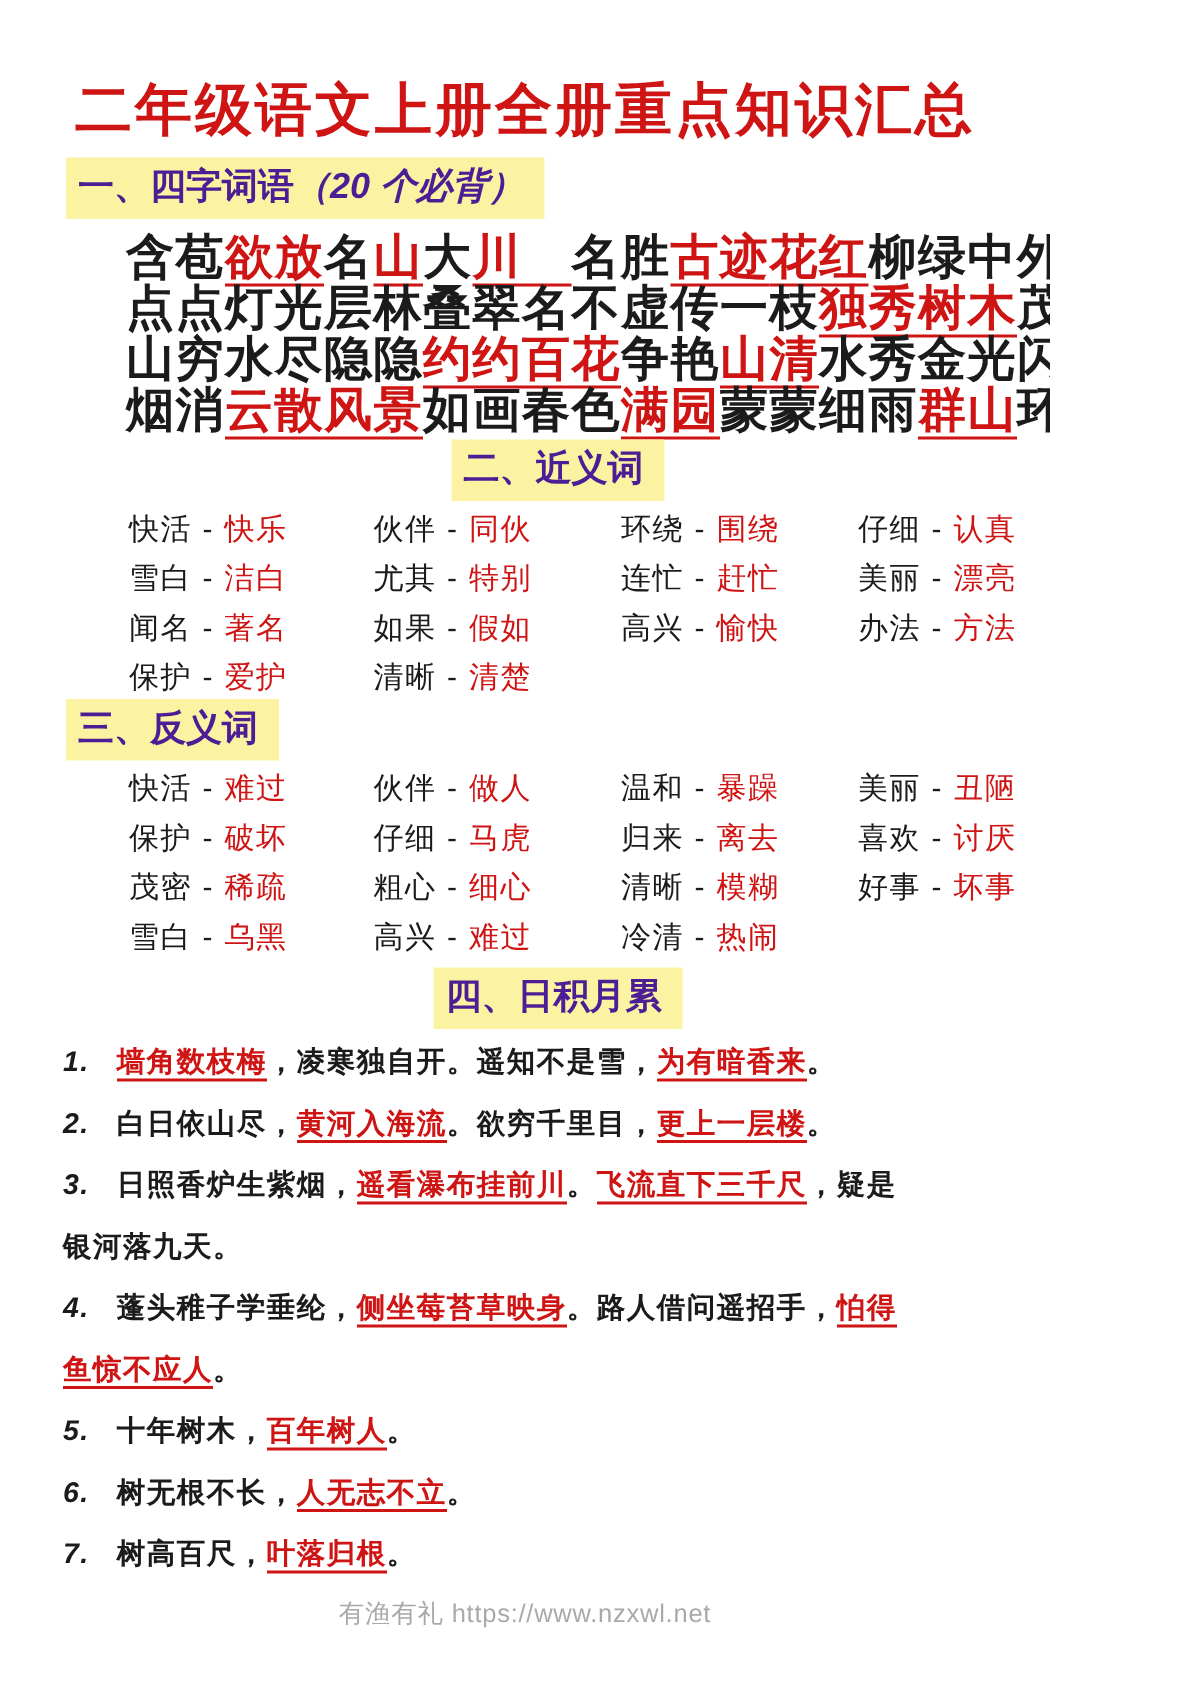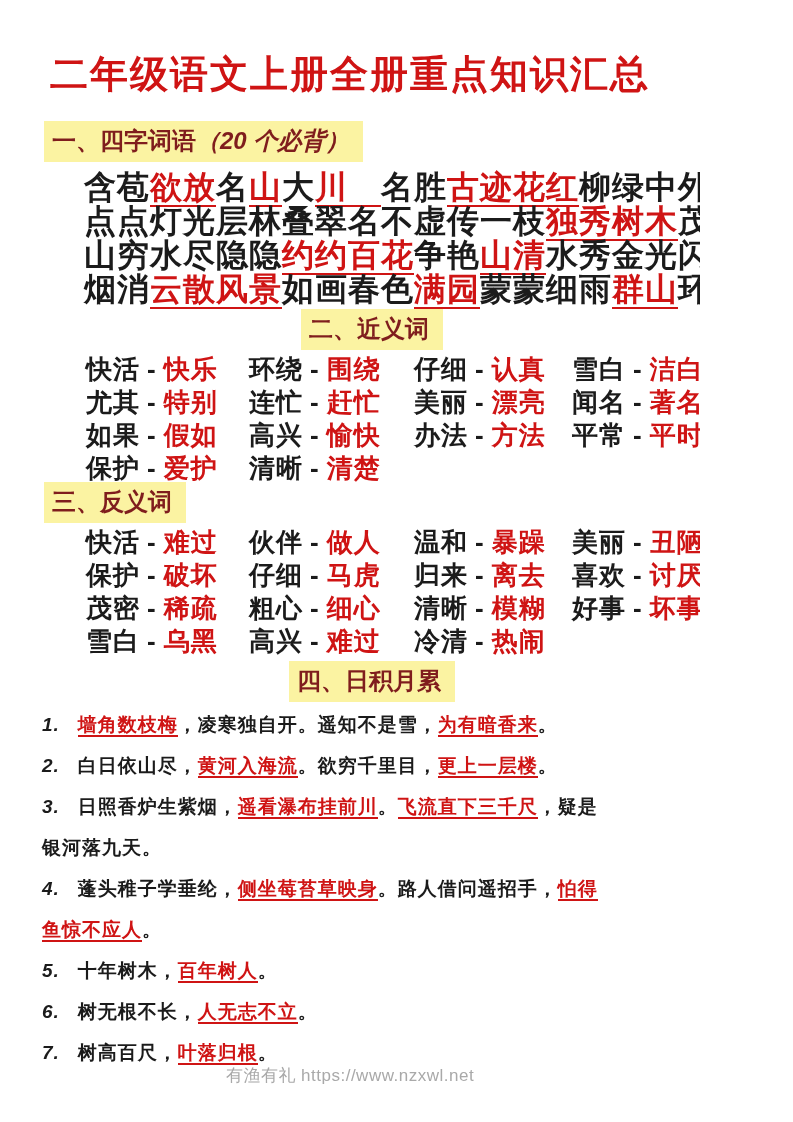--- a/index.html
+++ b/index.html
@@ -19,25 +19,25 @@
     margin: 0;
     padding-top: 50px;
     text-align: center;
     font-size: 38px;
     line-height: 48px;
     font-weight: 700;
     letter-spacing: 2px;
     color: var(--accent-red, #cf1414);
   }
   .sec-head {
-    margin: 28px 0 0 44px;
+    margin: 12px 0 0 44px;
     font-size: 24px;
     line-height: 30px;
     font-weight: 700;
-    color: #7f1d1d;
+    color: #4c1d95;
   }
   .sec-head .hl {
     background: var(--highlight-yellow, #fbf3a2);
     padding: 6px 14px 8px 8px;
   }
   .sec-head .note { font-style: italic; }
   .word-rows { margin: 14px 92px 0 84px; }
   .word-row {
     display: flex;
     justify-content: space-between;
@@ -49,23 +49,23 @@
   }
   .seg { color: #1b1b1b; }
   .seg.ru {
     color: var(--accent-red, #cf1414);
     border-bottom: 2.5px solid var(--accent-red, #cf1414);
   }
   .pair-grid {
     margin: 9px 0 0 86px;
     display: grid;
     grid-template-columns: 163px 165px 158px auto;
-    font-size: 26px;
+    font-size: 20px;
     line-height: 33px;
-    font-weight: 700;
+    font-weight: 400;
     letter-spacing: 1px;
   }
   .pair { white-space: nowrap; }
   .pair .pl { color: #1b1b1b; }
   .pair .dash { color: #1b1b1b; margin: 0 7px; }
   .pair .pr { color: var(--accent-red, #cf1414); }
   .sec-head.mt2 { margin-top: 2px; }
   .sec-head.mt8 { margin-top: 8px; text-align: center; }
   .poem-list {
     margin: 8px 20px 0 42px;
@@ -132,31 +132,31 @@
         <span class="word"><span class="seg ru">群山</span><span class="seg">环绕</span></span>
       </div>
     </div>
 
   <div class="sec-head mt8">
     <span class="hl"><span>二、近义词</span></span>
   </div>
 
   <div class="pair-grid">
       <div class="pair"><span class="pl">快活</span><span class="dash">-</span><span class="pr">快乐</span></div>
+      <div class="pair"><span class="pl">伙伴</span><span class="dash">-</span><span class="pr">同伙</span></div>
       <div class="pair"><span class="pl">环绕</span><span class="dash">-</span><span class="pr">围绕</span></div>
       <div class="pair"><span class="pl">仔细</span><span class="dash">-</span><span class="pr">认真</span></div>
       <div class="pair"><span class="pl">雪白</span><span class="dash">-</span><span class="pr">洁白</span></div>
       <div class="pair"><span class="pl">尤其</span><span class="dash">-</span><span class="pr">特别</span></div>
       <div class="pair"><span class="pl">连忙</span><span class="dash">-</span><span class="pr">赶忙</span></div>
       <div class="pair"><span class="pl">美丽</span><span class="dash">-</span><span class="pr">漂亮</span></div>
       <div class="pair"><span class="pl">闻名</span><span class="dash">-</span><span class="pr">著名</span></div>
       <div class="pair"><span class="pl">如果</span><span class="dash">-</span><span class="pr">假如</span></div>
       <div class="pair"><span class="pl">高兴</span><span class="dash">-</span><span class="pr">愉快</span></div>
       <div class="pair"><span class="pl">办法</span><span class="dash">-</span><span class="pr">方法</span></div>
-      <div class="pair"><span class="pl">平常</span><span class="dash">-</span><span class="pr">平时</span></div>
       <div class="pair"><span class="pl">保护</span><span class="dash">-</span><span class="pr">爱护</span></div>
       <div class="pair"><span class="pl">清晰</span><span class="dash">-</span><span class="pr">清楚</span></div>
       <div class="pair empty"></div>
     </div>
 
   <div class="sec-head mt2">
     <span class="hl"><span>三、反义词</span></span>
   </div>
 
   <div class="pair-grid">

